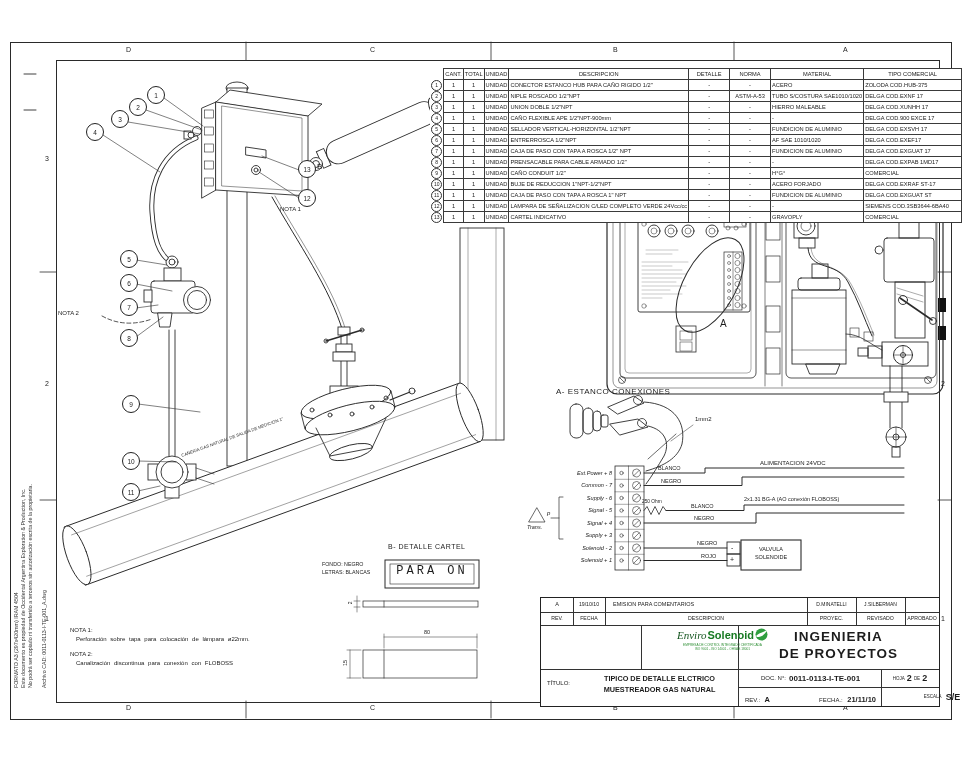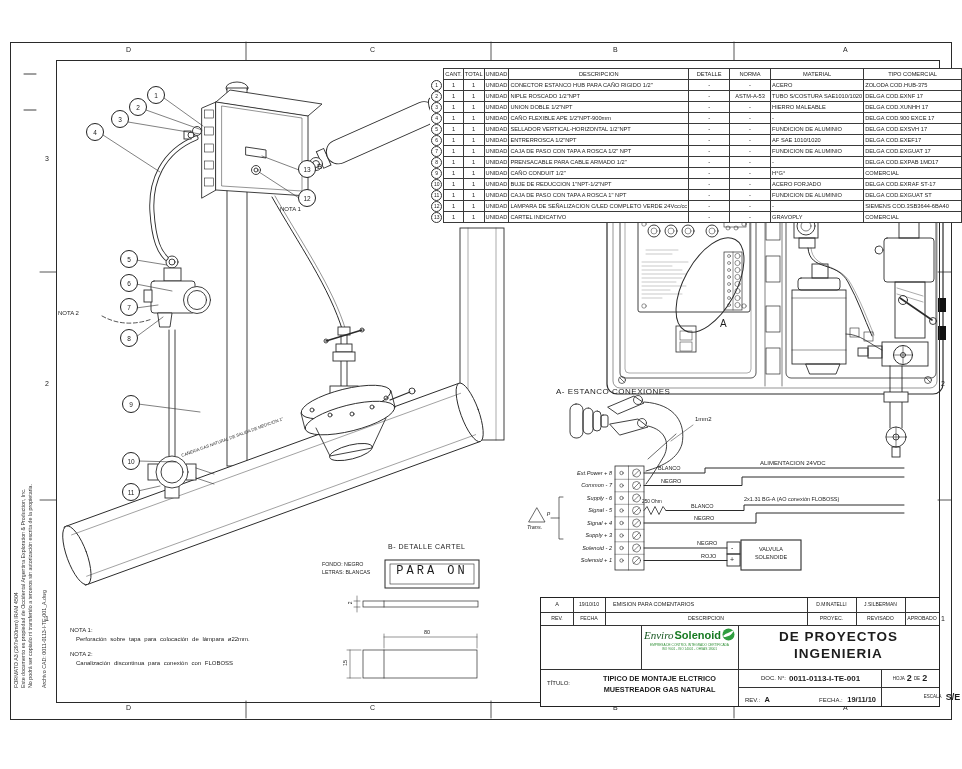--- a/index.html
+++ b/index.html
@@ -689,51 +689,51 @@
     <span class="c" style="left:315px;top:3px;width:49px;text-align:center;font-size:5px;">J.SILBERMAN</span>
     <span class="c" style="left:364px;top:3px;width:34px;text-align:center;font-size:5px;"></span>
 
     <span class="c" style="left:0;top:17px;width:32px;text-align:center;font-size:5.2px;">REV.</span>
     <span class="c" style="left:32px;top:17px;width:32px;text-align:center;font-size:5.2px;">FECHA</span>
     <span class="c" style="left:64px;top:17px;width:202px;text-align:center;font-size:5.2px;">DESCRIPCION</span>
     <span class="c" style="left:266px;top:17px;width:49px;text-align:center;font-size:5.2px;">PROYEC.</span>
     <span class="c" style="left:315px;top:17px;width:49px;text-align:center;font-size:5.2px;">REVISADO</span>
     <span class="c" style="left:364px;top:17px;width:34px;text-align:center;font-size:5.2px;">APROBADO</span>
 
-    <div class="c" style="left:100px;top:30px;width:97px;height:40px;text-align:center;">
+    <div class="c" style="left:100px;top:30px;width:97px;height:40px;text-align:center;padding-left:33px;">
       <div class="logo-line">
         <span style="font-family:'Liberation Serif',serif;font-style:italic;font-size:11px;color:#14551f;">Enviro</span>
           <span style="font-weight:bold;font-size:11px;color:#177a22;">Solenoid</span>
         <svg width="13" height="13" viewBox="0 0 13 13">
             <circle cx="6.5" cy="6.5" r="6" fill="#2f9e3f"></circle>
             <path d="M1,8 C4,5 9,4 12,2 C10,7 6,9 2,9 Z" fill="#fff"></path>
           </svg>
       </div>
       <div style="font-size:3.2px;color:#2f8f35;margin-top:2px;">EMPRESA DE CONTROL INTEGRADO CERTIFICADA</div>
       <div style="font-size:3.2px;color:#2f8f35;">ISO 9001 - ISO 14001 - OHSAS 18001</div>
     </div>
 
     <div class="c" style="left:197px;top:31px;width:201px;text-align:center;font-weight:bold;font-size:13.5px;letter-spacing:1px;line-height:1.25;">
-      <div>DE PROYECTOS</div>
-        <div>INGENIERIA</div>
+      <div>INGENIERIA</div>
+        <div>DE PROYECTOS</div>
     </div>
 
     <span class="c" style="left:6px;top:82px;font-size:6px;">TÍTULO:</span>
     <div class="c" style="left:40px;top:76px;width:157px;text-align:center;font-weight:bold;font-size:7.3px;line-height:1.5;">
-      <div>TIPICO DE MONTAJE ELCTRICO</div>
+      <div>TIPICO DE DETALLE ELCTRICO</div>
         <div>MUESTREADOR GAS NATURAL</div>
     </div>
 
     <div class="c" style="left:199px;top:71px;width:141px;height:18px;display:flex;align-items:center;justify-content:center;gap:3px;">
       <span style="font-size:6px;">DOC. N°:</span>
       <span style="font-size:8px;font-weight:bold;">0011-0113-I-TE-001</span>
     </div>
     <div class="c" style="left:199px;top:89px;width:141px;height:19px;display:flex;align-items:center;justify-content:space-between;padding:0 5px;box-sizing:border-box;">
       <span><span style="font-size:6px;">REV.:</span> <span style="font-size:7.5px;font-weight:bold;">A</span></span>
-      <span><span style="font-size:6px;">FECHA.:</span> <span style="font-size:7.5px;font-weight:bold;">19/11/10</span></span>
+      <span><span style="font-size:6px;">FECHA.:</span> <span style="font-size:7.5px;font-weight:bold;">21/11/10</span></span>
     </div>
     <div class="c" style="left:340px;top:71px;width:58px;height:18px;display:flex;align-items:center;justify-content:center;gap:2px;">
       <span style="font-size:4.5px;">HOJA</span>
       <span style="font-size:9px;font-weight:bold;">2</span>
       <span style="font-size:4.5px;">DE</span>
       <span style="font-size:9px;font-weight:bold;">2</span>
     </div>
     <div class="c" style="left:356px;top:89px;width:58px;height:19px;display:flex;align-items:center;justify-content:center;gap:4px;margin-left:16px;">
       <span style="font-size:4.5px;">ESCALA</span>
       <span style="font-size:9px;font-weight:bold;">S/E</span>

